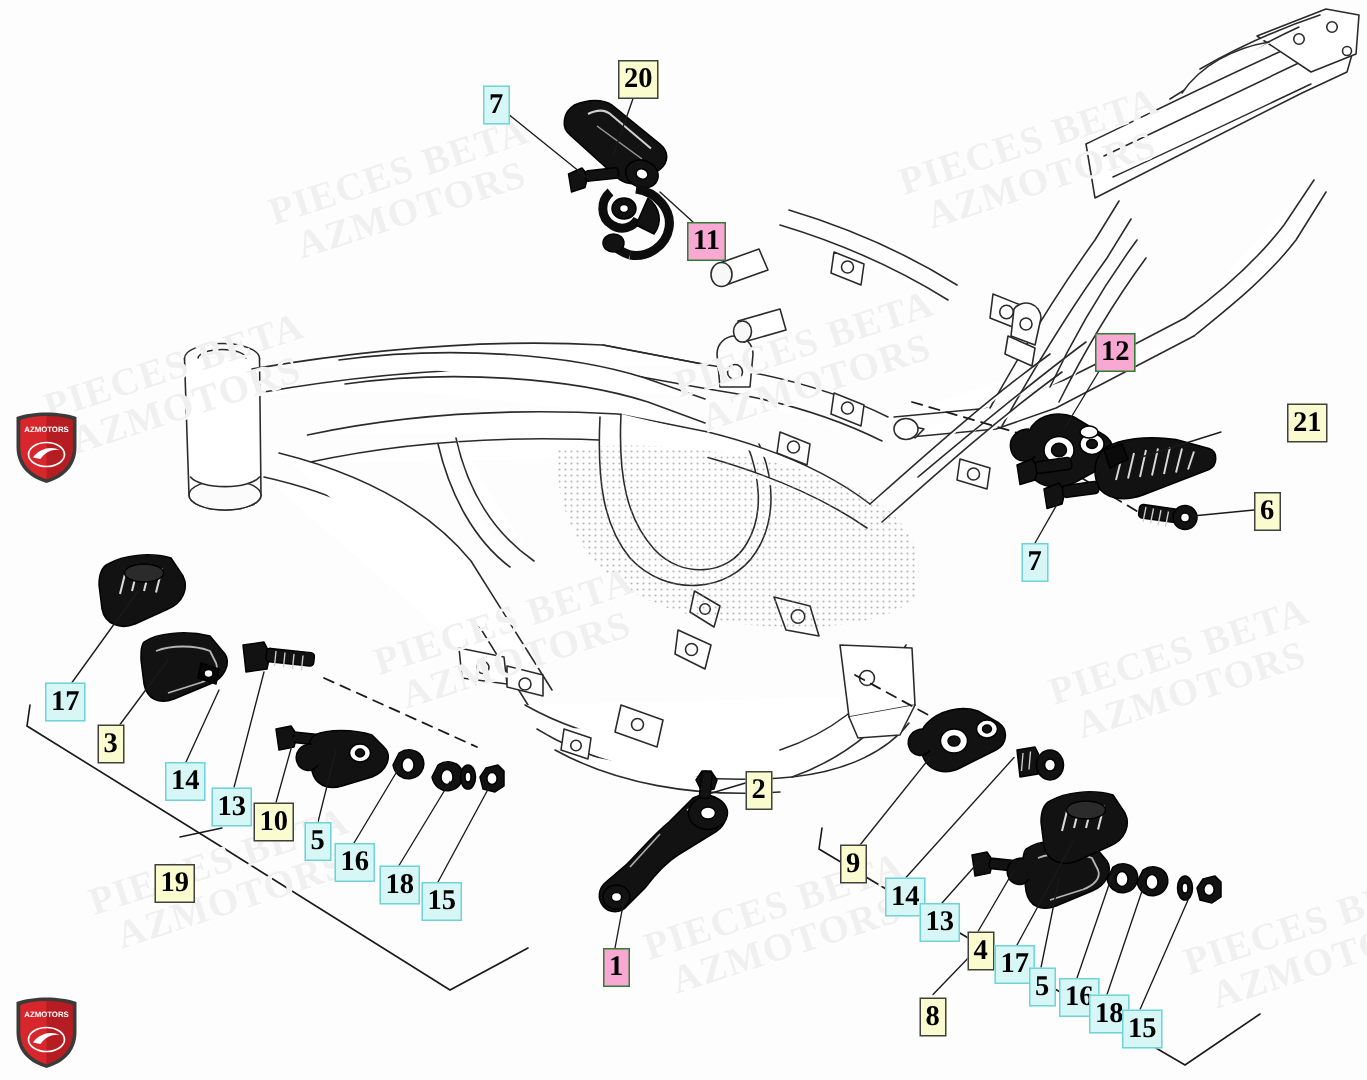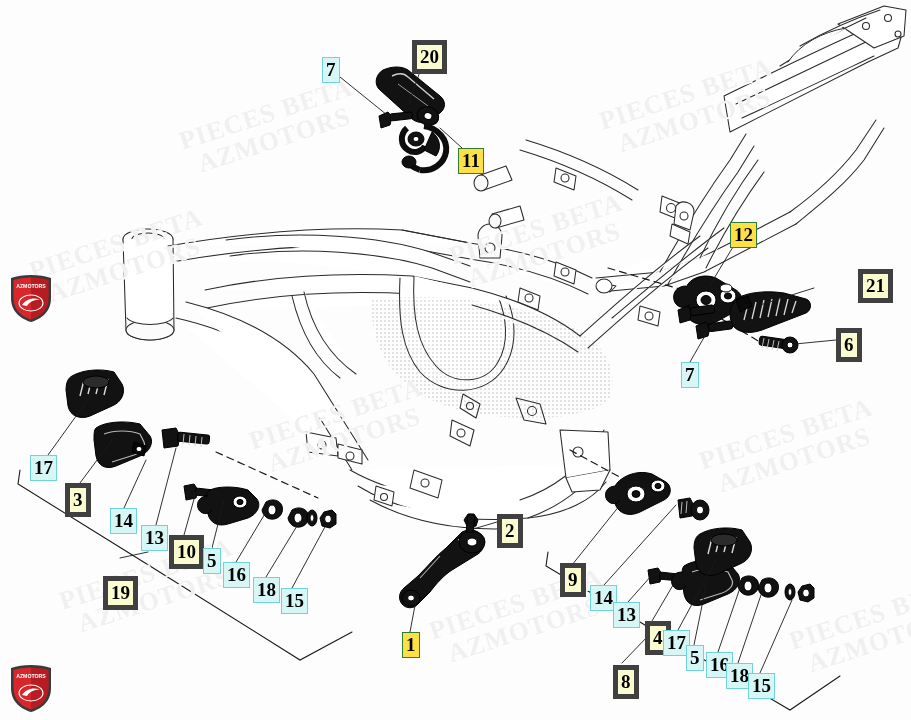--- a/index.html
+++ b/index.html
@@ -40,22 +40,22 @@
     font-weight:700;
     font-size:19px;
     line-height:1;
     color:#000;
     padding:2px 3px 3px 3px;
     box-sizing:border-box;
     text-align:center;
     white-space:nowrap;
   }
   .lbl.cy{background:#d7f6f6;border:1px solid #6fd3d8;}
-  .lbl.ye{background:#fbfbd0;border:5px solid #404040;}
-  .lbl.gr{background:#fde047;border:1px solid #2f7d32;}
+  .lbl.ye{background:#fbfbd0;border:1px solid #404040;}
+  .lbl.gr{background:#f9a8d4;border:1px solid #2f7d32;}
 
   svg.art{position:absolute;left:0;top:0;width:911px;height:720px;pointer-events:none;}
 </style>
 </head>
 <body>
 
 <div id="stage">
 
   <svg class="art" viewBox="0 0 911 720" xmlns="http://www.w3.org/2000/svg">
     <defs>

